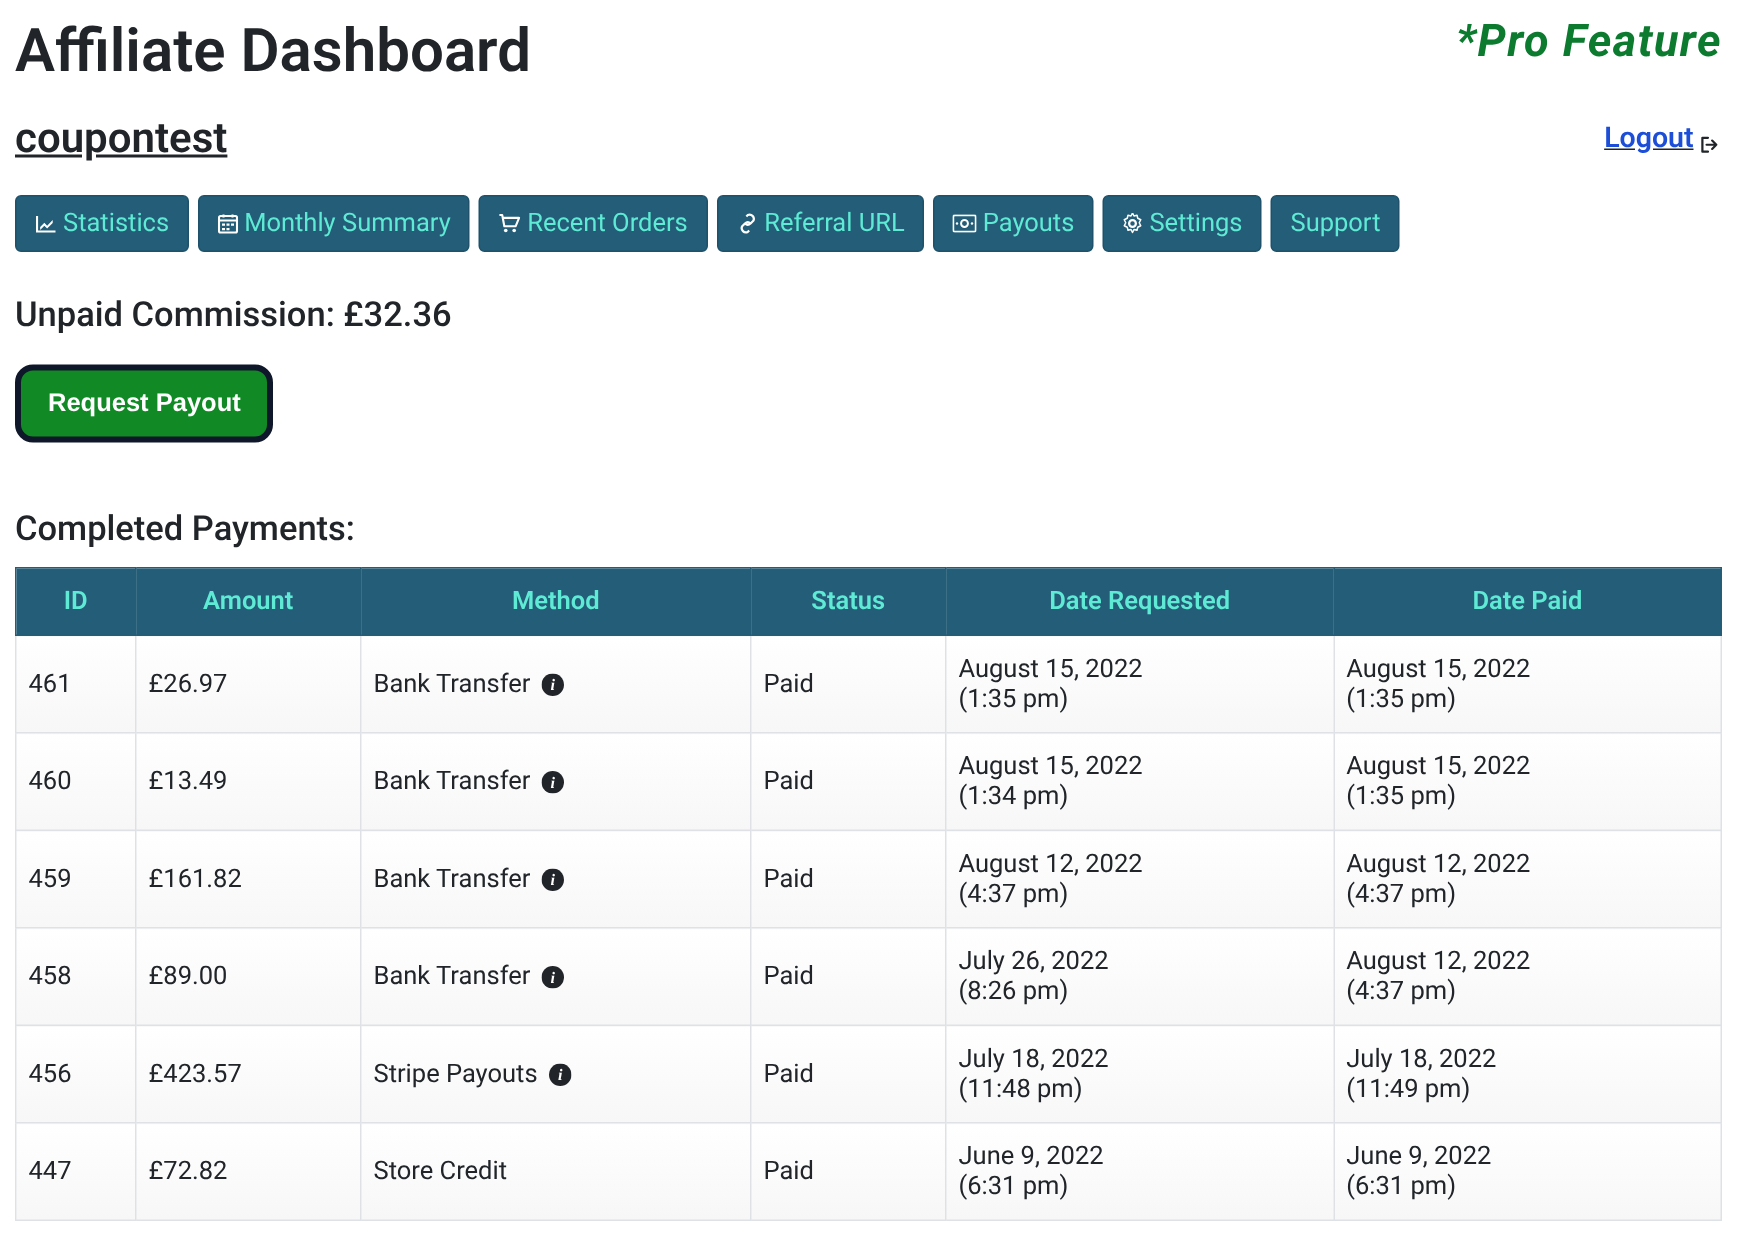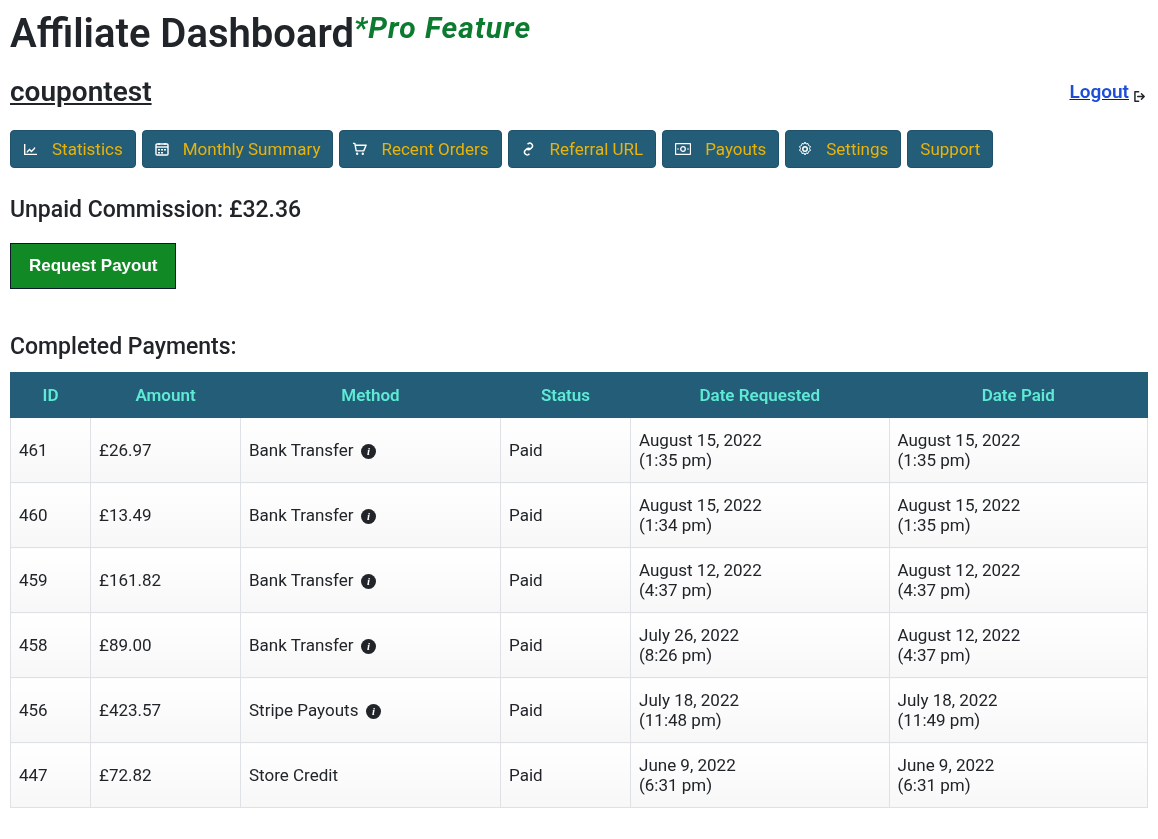--- a/index.html
+++ b/index.html
@@ -4,20 +4,21 @@
   <style>
     * { box-sizing: border-box; margin: 0; padding: 0; }
     body {
       font-family: -apple-system, BlinkMacSystemFont, "Segoe UI", Roboto, Arial, sans-serif;
       color: #212529;
       padding: 10px 10px 10px 10px;
       background: #fff;
     }
     .header-row {
       display: flex;
+      justify-content: space-between;
       align-items: flex-start;
     }
     .page-title {
       font-size: 40px;
       font-weight: 600;
       color: #212529;
     }
     .pro-badge {
       font-size: 30px;
       font-weight: 700;
@@ -47,40 +48,40 @@
     }
     .nav-tabs {
       display: flex;
       gap: 6px;
       margin-top: 22px;
       flex-wrap: wrap;
     }
     .tab {
       display: flex;
       align-items: center;
-      gap: 14px;
+      gap: 4px;
       background: #235d77;
-      color: #eab308;
+      color: #5eead4;
       border: 1px solid #1f526a;
       border-radius: 4px;
       padding: 8px 12px;
       font-size: 17px;
       cursor: pointer;
     }
     .tab .icon-slot { display: inline-flex; align-items: center; }
     .commission-block { margin-top: 28px; }
     .commission-heading { font-size: 23px; font-weight: 500; }
     .payout-method { font-size: 17px; margin-top: 14px; }
     .request-btn {
       display: inline-block;
       margin-top: 20px;
       background: #118a25;
       color: #fff;
-      border: 1px solid #0f172a;
-      border-radius: 0;
+      border: 4px solid #0f172a;
+      border-radius: 12px;
       padding: 12px 18px;
       font-size: 17px;
       font-weight: 600;
       cursor: pointer;
     }
     .completed-heading {
       font-size: 23px;
       font-weight: 500;
       margin-top: 44px;
       margin-bottom: 12px;

